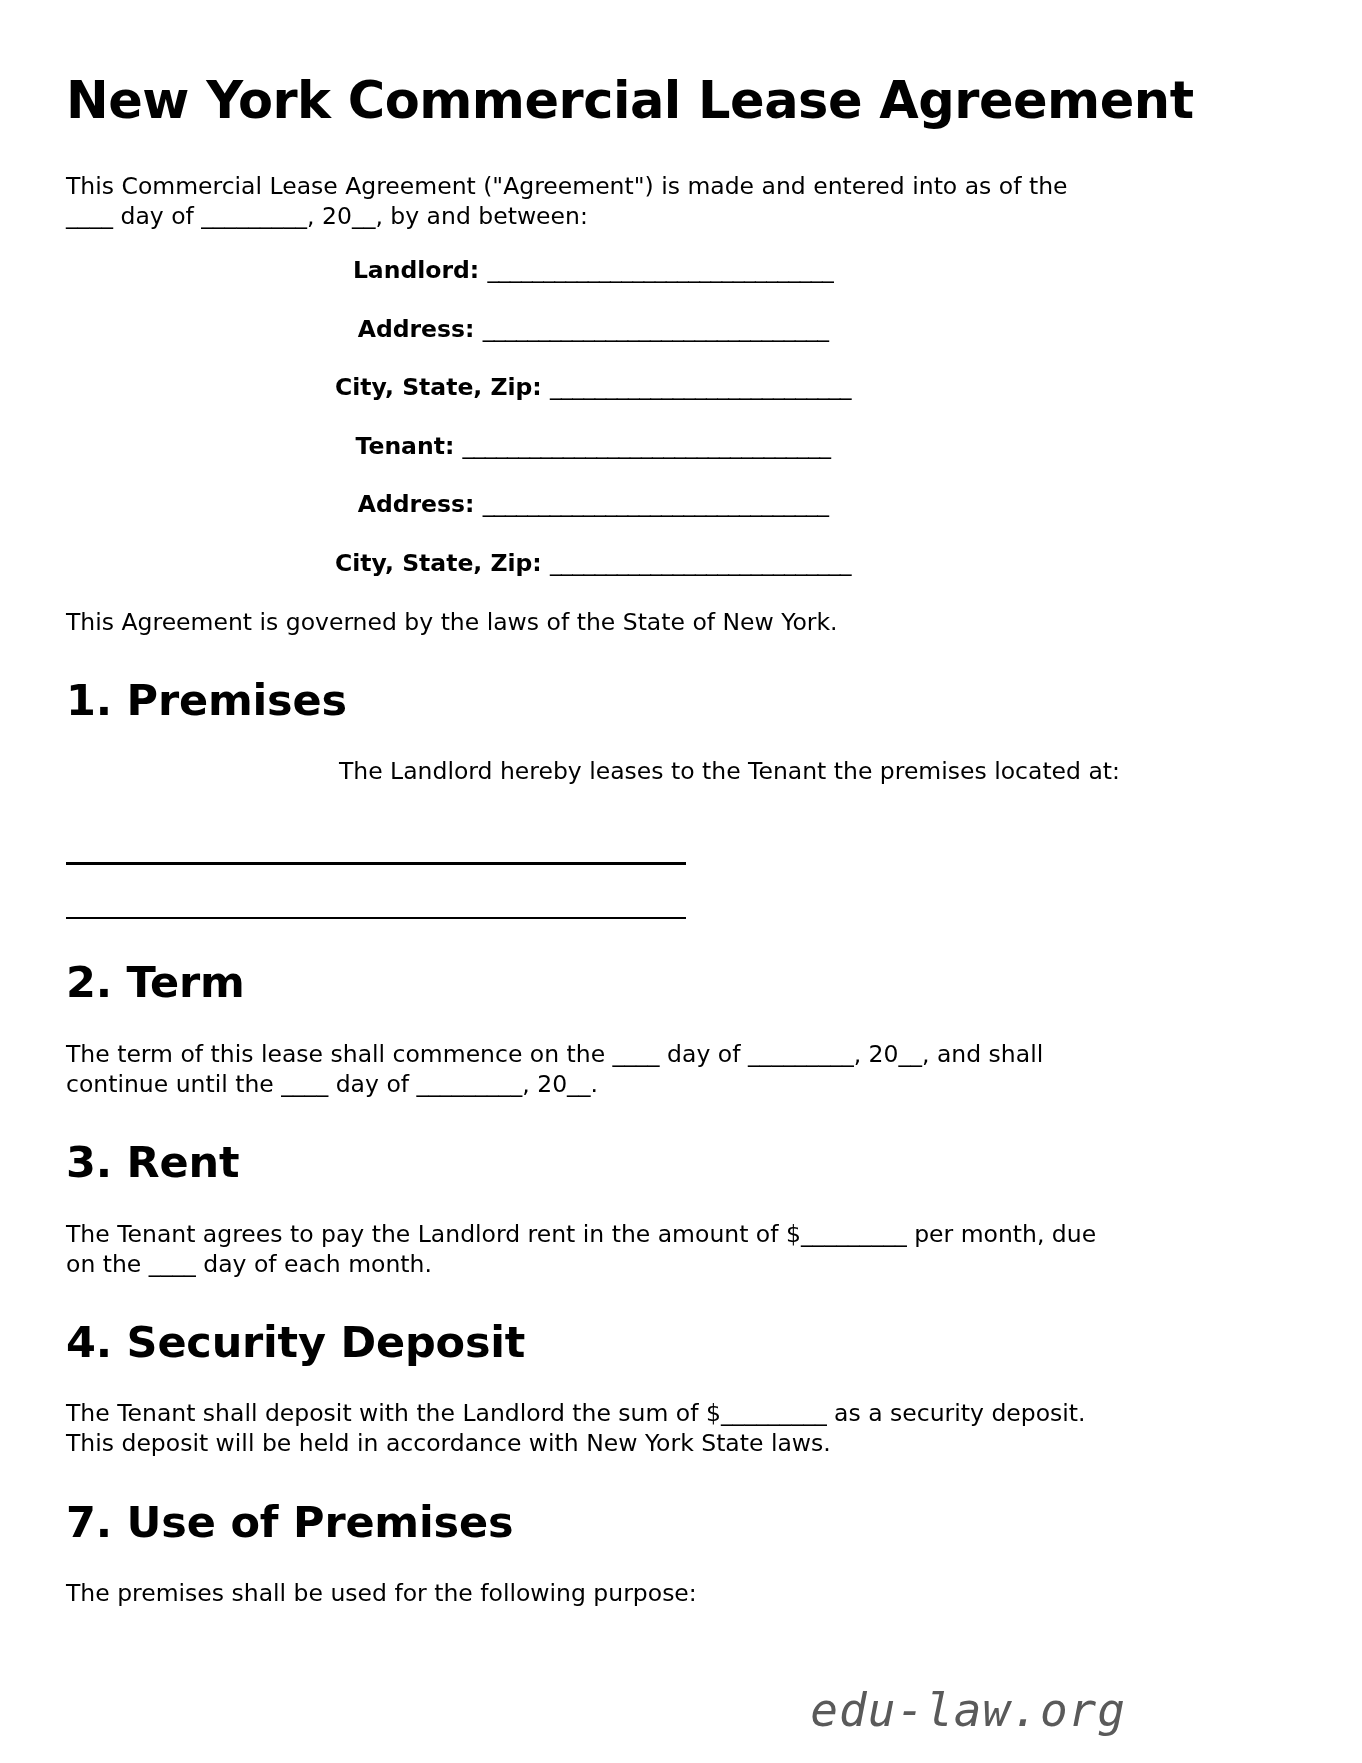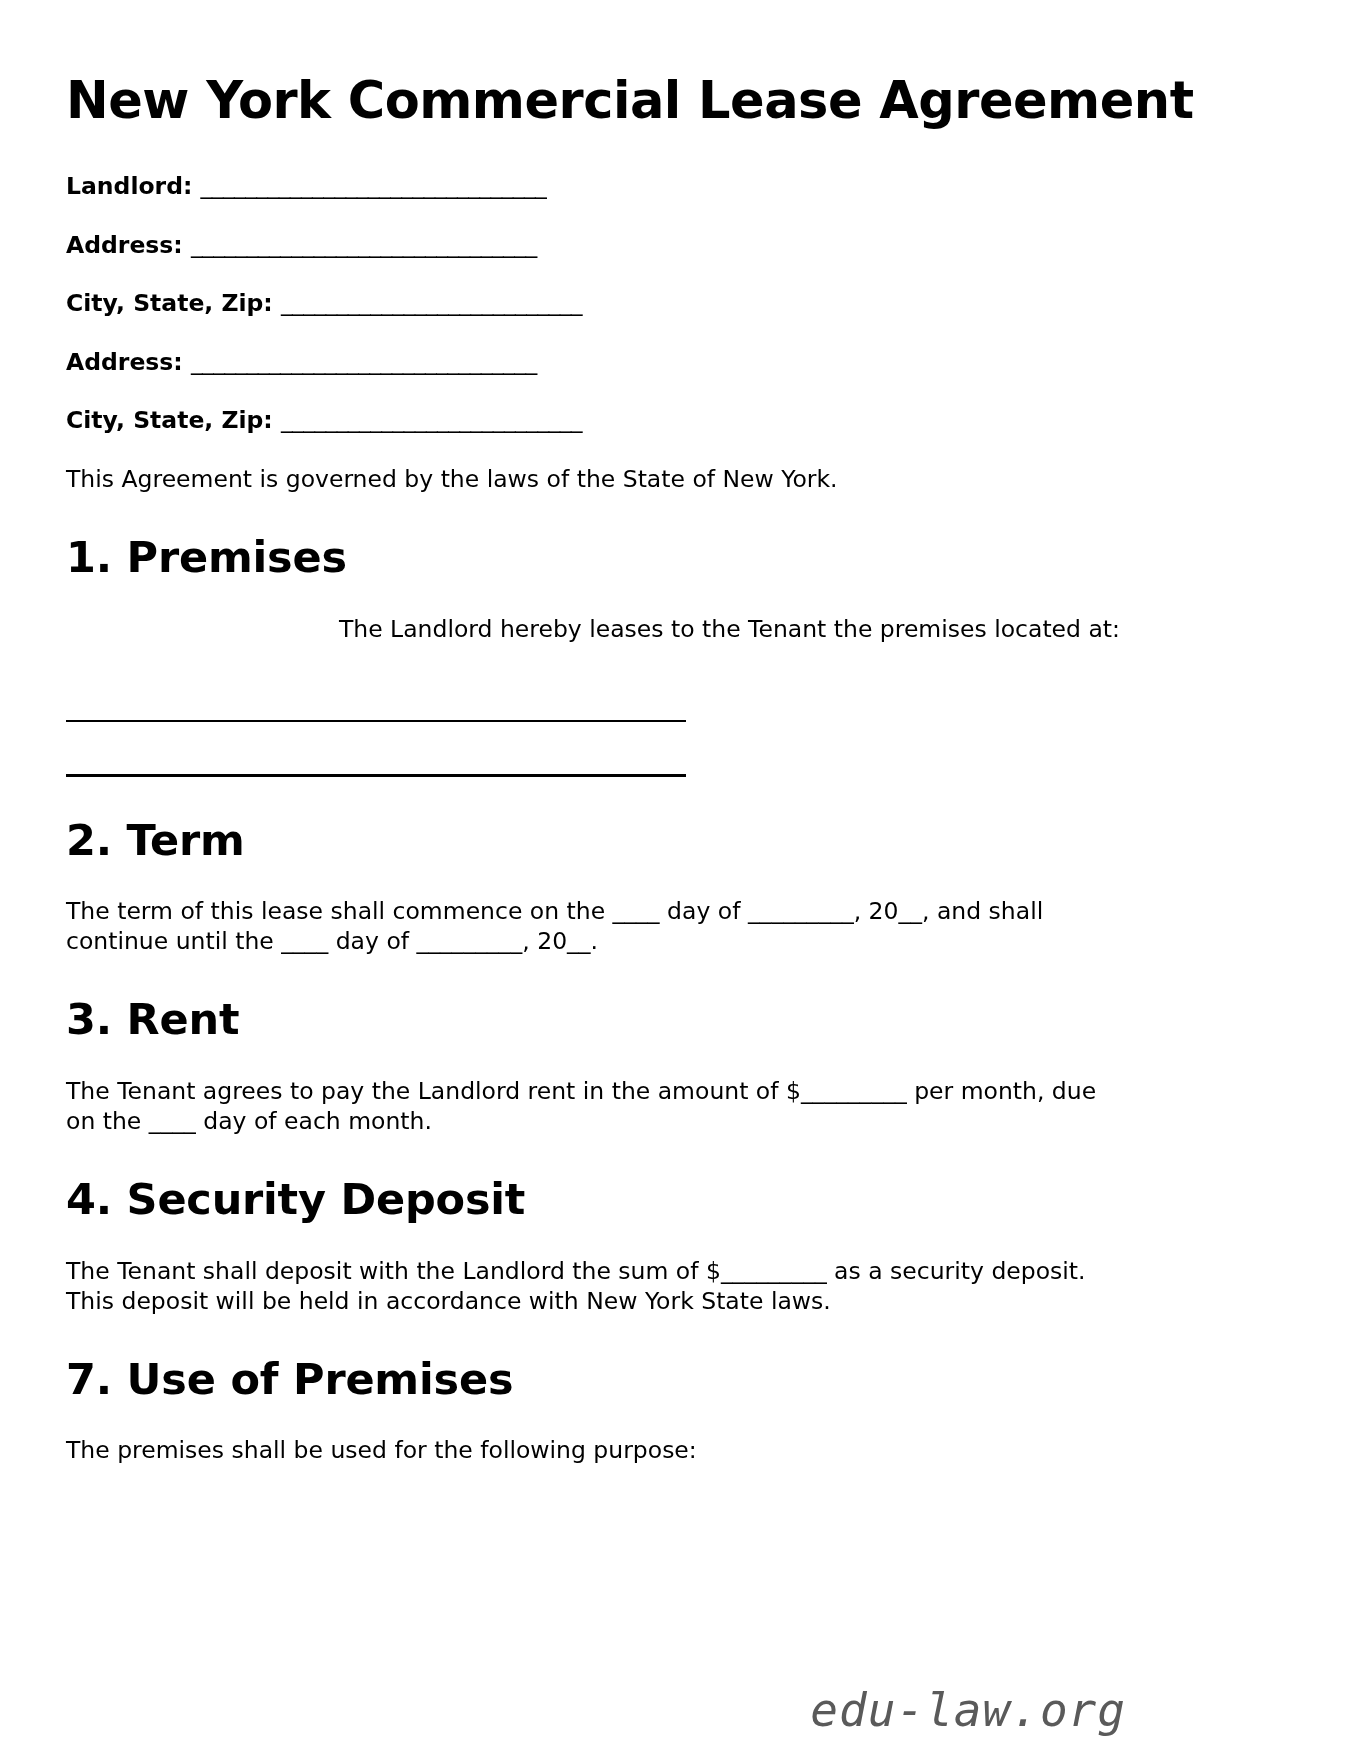--- a/index.html
+++ b/index.html
@@ -43,20 +43,21 @@
     margin: 0 0 24px 0;
     font-weight: normal;
   }
 
   .field-row {
     font-size: 23.5px;
     line-height: 1.3;
     margin: 14px 0 28px 0;
     font-weight: bold;
     white-space: nowrap;
+    text-align: center;
   }
   .field-row .fill {
     font-weight: normal;
     letter-spacing: -0.6px;
   }
 
   .plain-line {
     font-size: 23.5px;
     line-height: 1.28;
     margin: 0 0 22px 0;
@@ -94,37 +95,42 @@
 
   .para-tight { margin-bottom: 18px; text-align: right; }
 </style>
 </head>
 <body>
 
 <div class="page">
 
   <h1 class="doc-title">New York Commercial Lease Agreement</h1>
 
+  <p class="body-text">This Commercial Lease Agreement ("Agreement") is made and entered into as of the ____ day of _________, 20__, by and between:</p>
 
   <div class="field-row">
     <span>Landlord:</span>
     <span class="fill">_______________________________</span>
   </div>
 
   <div class="field-row">
     <span>Address:</span>
     <span class="fill">_______________________________</span>
   </div>
 
   <div class="field-row">
     <span>City, State, Zip:</span>
     <span class="fill">___________________________</span>
   </div>
 
 
+  <div class="field-row">
+    <span>Tenant:</span>
+    <span class="fill">_________________________________</span>
+  </div>
 
   <div class="field-row">
     <span>Address:</span>
     <span class="fill">_______________________________</span>
   </div>
 
   <div class="field-row">
     <span>City, State, Zip:</span>
     <span class="fill">___________________________</span>
   </div>

